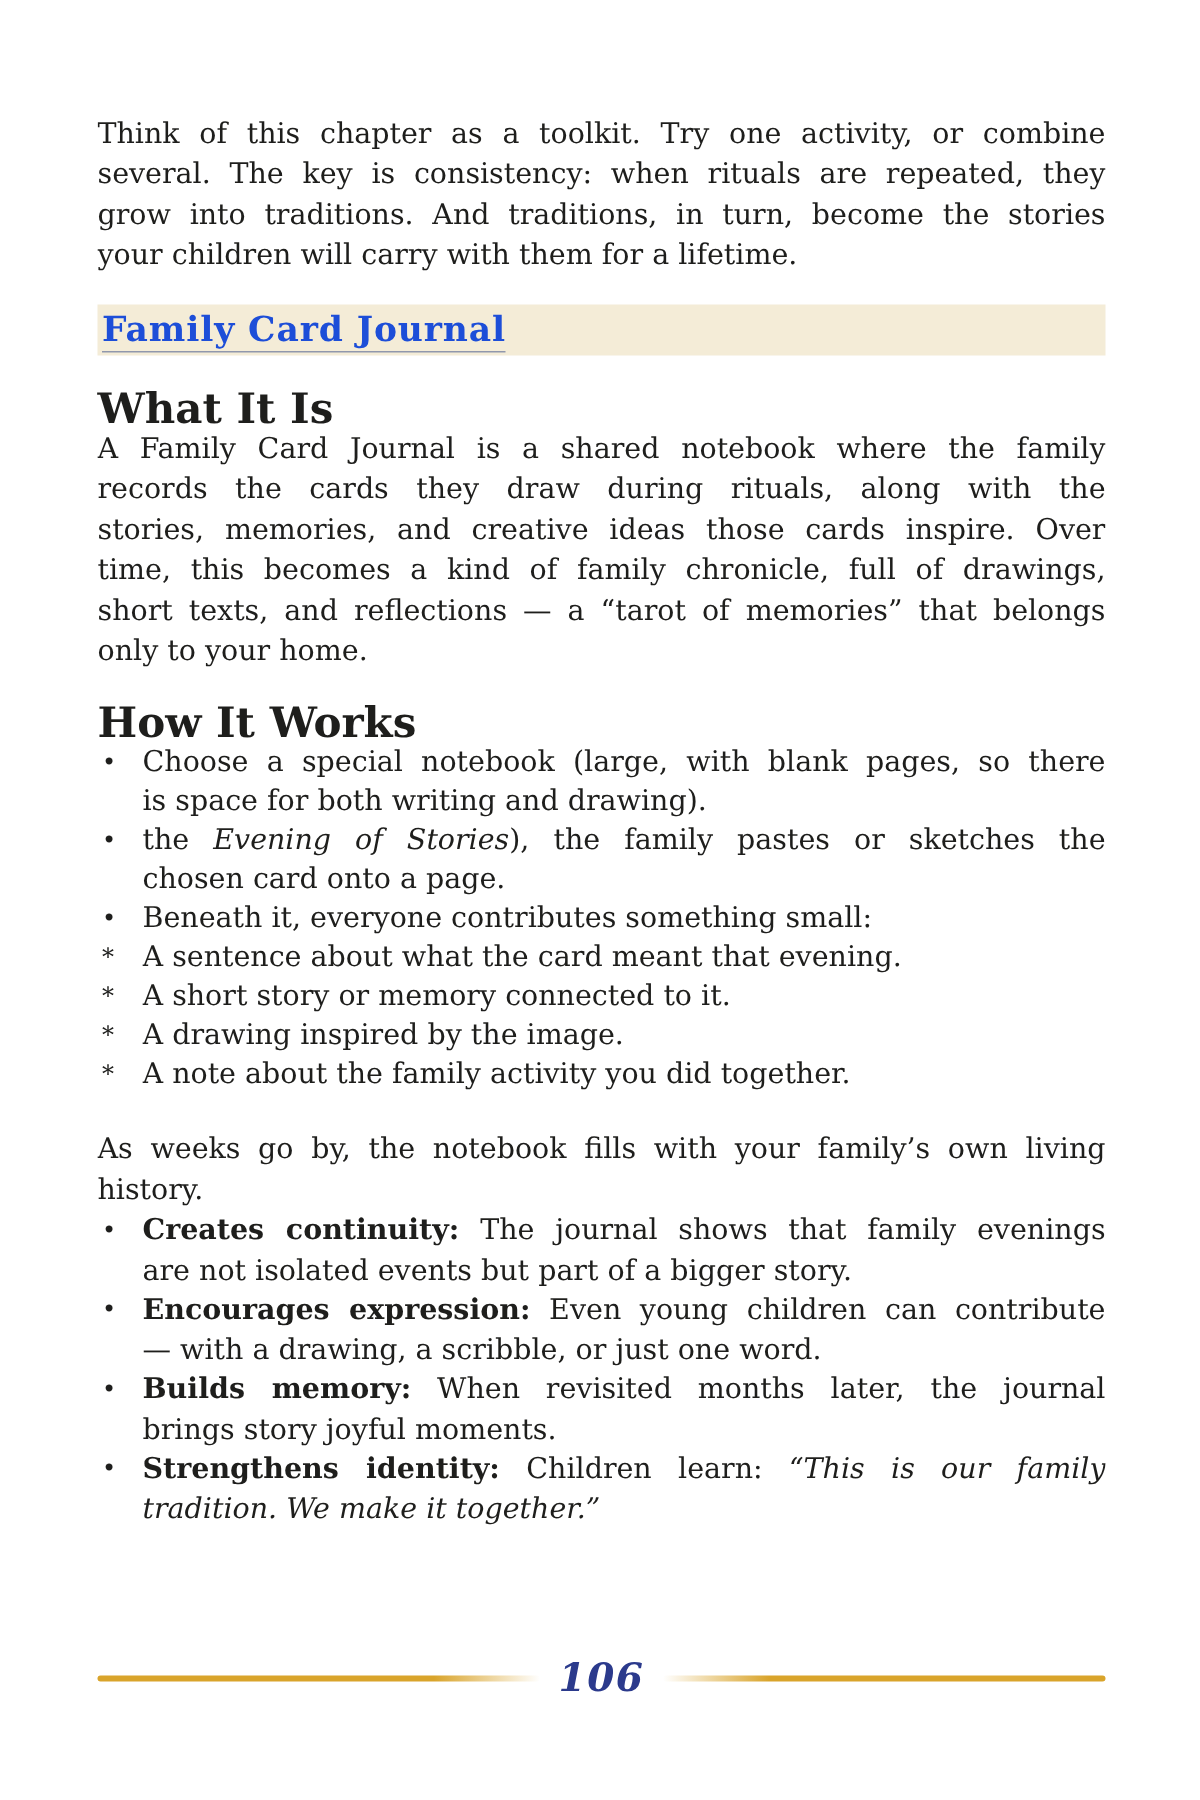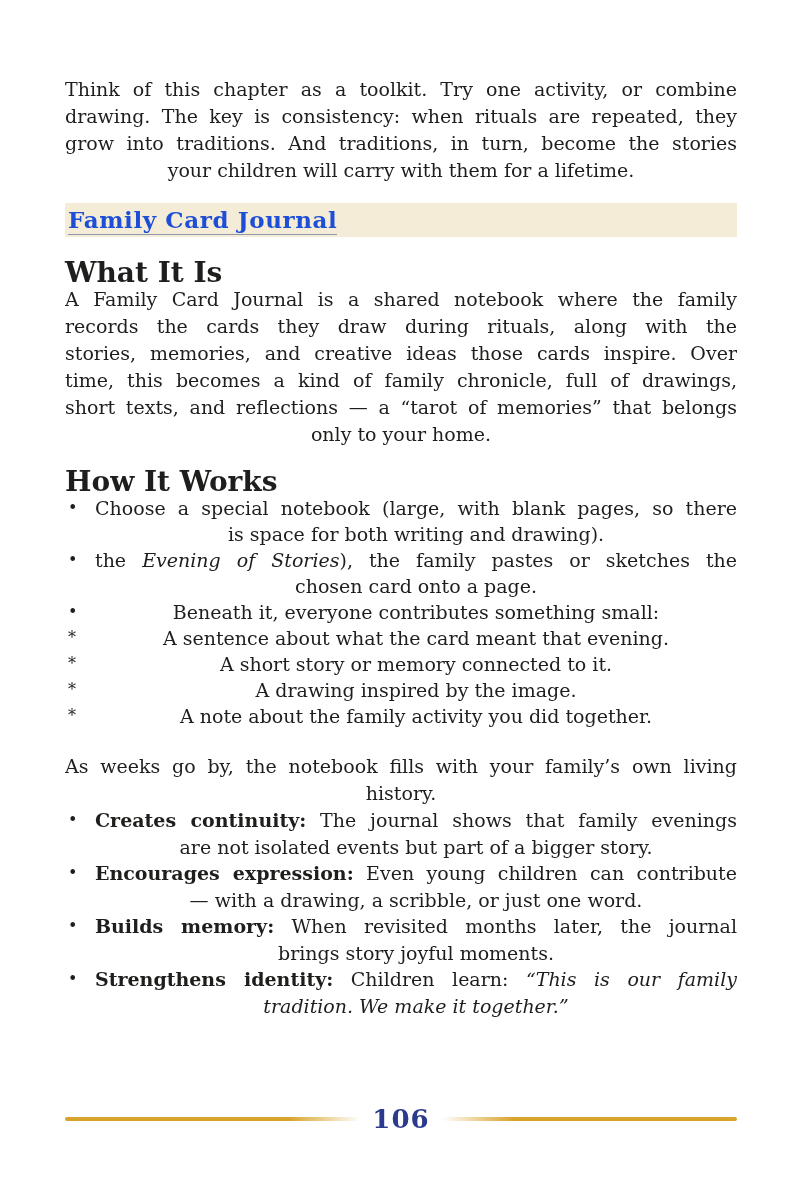--- a/index.html
+++ b/index.html
@@ -1,49 +1,49 @@
 <!DOCTYPE html>
 <html><head>
 <meta charset="utf-8">
 <style>
   html,body{margin:0;padding:0;background:#ffffff;}
   .page{position:relative;width:800px;height:1200px;background:#ffffff;
         font-family:"DejaVu Serif","Liberation Serif",serif;color:#1e1e1c;overflow:hidden;}
   .content{position:absolute;left:65px;top:0;width:672px;padding-top:76px;}
-  .line{height:27px;line-height:27px;font-size:19px;overflow:hidden;text-align:center;}
+  .line{height:27px;line-height:27px;font-size:19px;overflow:hidden;text-align:left;}
   .j{text-align:justify;text-align-last:justify;-moz-text-align-last:justify;}
   .subhead{margin:0;font-weight:bold;font-size:28px;height:27px;line-height:27px;}
   .what-head{margin-top:22px;}
   .how-head{margin-top:20px;}
   .why-head{margin-top:26px;}
   .bar{margin-top:19px;height:34px;background:#f4ecd7;display:flex;align-items:center;}
   .bar-text{font-size:23px;font-weight:bold;color:#1d4ed8;letter-spacing:0.6px;
             margin-left:3px;padding-bottom:1px;border-bottom:1px solid #9097ac;}
   .li{position:relative;padding-left:30px;}
   .marker{position:absolute;left:3px;top:0;width:22px;overflow:hidden;}
   .how-list .line,.how-list .marker{height:26px;line-height:26px;}
   .why-list .line,.why-list .marker{height:26.5px;line-height:26.5px;}
   .interlude{margin-top:24px;}
   .footer{position:absolute;left:65px;top:1104px;width:672px;display:flex;align-items:center;}
   .rule{flex:1;height:4px;border-radius:2px;}
   .rule-left{background:linear-gradient(to right,#d9a42b 0%,#d9a42b 76%,rgba(217,164,43,0) 100%);}
   .rule-right{background:linear-gradient(to left,#d9a42b 0%,#d9a42b 76%,rgba(217,164,43,0) 100%);}
   .pagenum{margin:0 12px;font-size:26px;font-weight:bold;color:#2b3a8c;letter-spacing:1px;
-           font-family:"DejaVu Serif",serif;}
+           font-family:"DejaVu Serif",serif;font-style:italic;}
   i{font-style:italic;} b{font-weight:bold;}
 </style>
 </head>
 <body>
 
 <div class="page">
   <div class="content">
 
     <div class="para">
       <div class="line j">Think of this chapter as a toolkit. Try one activity, or combine</div>
-      <div class="line j">drawing. The key is consistency: when rituals are repeated, they</div>
+      <div class="line j">several. The key is consistency: when rituals are repeated, they</div>
       <div class="line j">grow into traditions. And traditions, in turn, become the stories</div>
       <div class="line">your children will carry with them for a lifetime.</div>
     </div>
 
     <div class="bar">
       <span class="bar-text">Family Card Journal</span>
     </div>
 
     <h3 class="subhead what-head">What It Is</h3>
     <div class="para">

